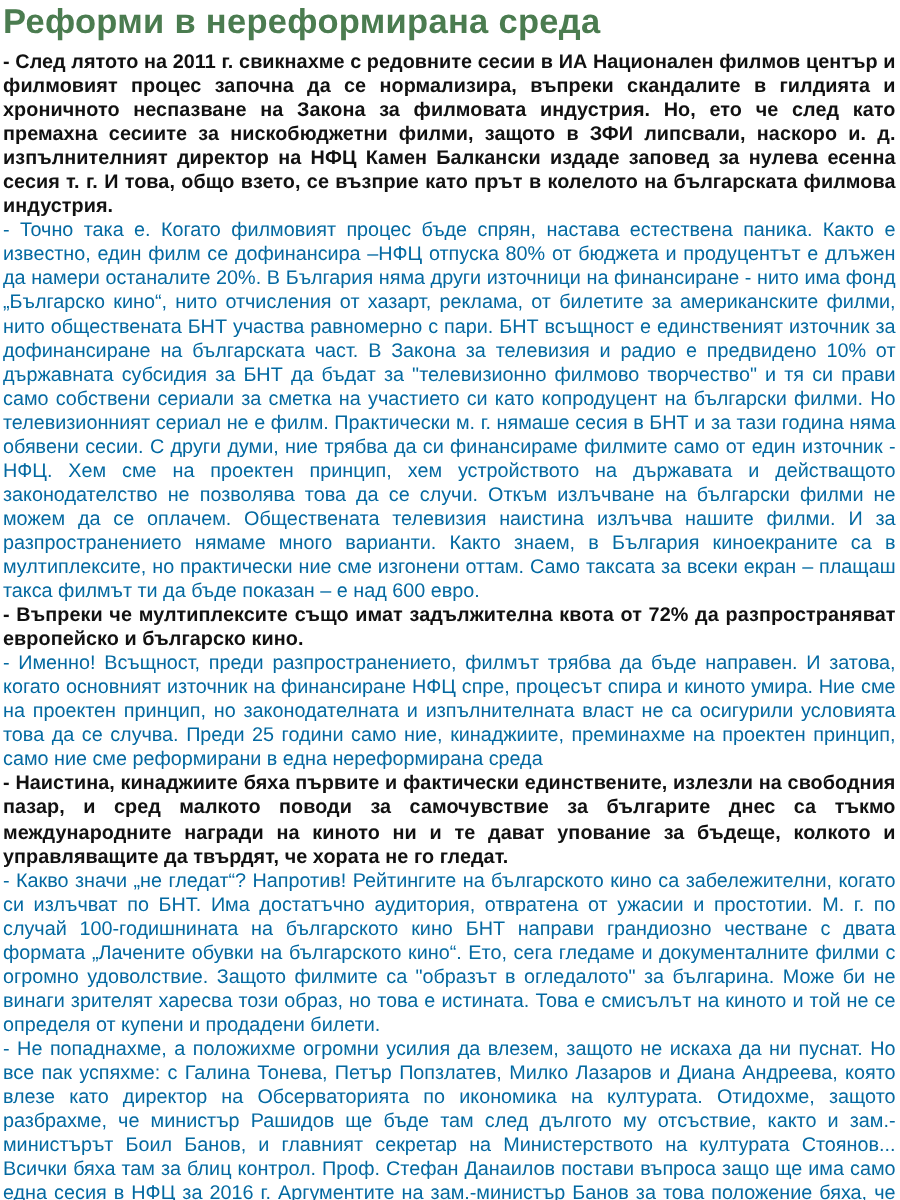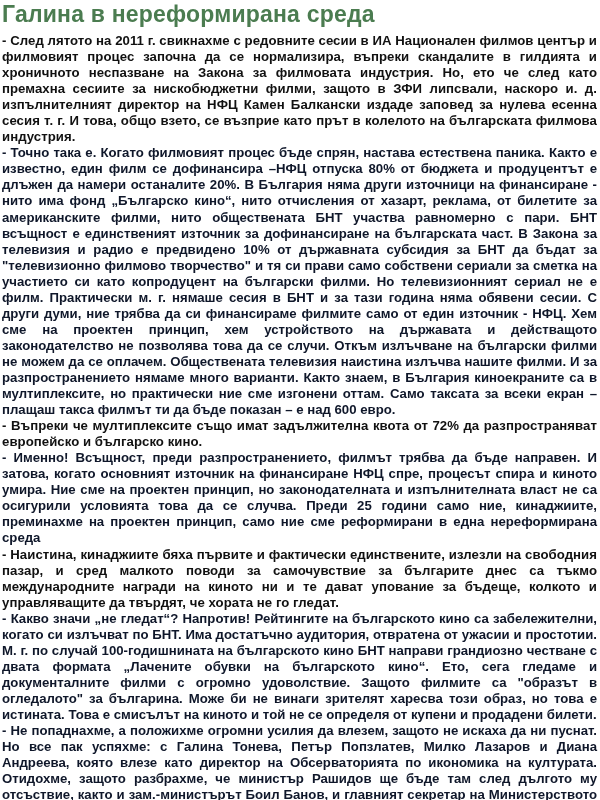--- a/index.html
+++ b/index.html
@@ -11,27 +11,27 @@
     font-weight: bold; font-size: 23px; line-height: 28px;
     color: #4b7c50; letter-spacing: 0.2px; white-space: nowrap;
   }
   .body {
     position: absolute; left: 2px; top: 33px; width: 595px;
     font-family: "Liberation Sans", sans-serif;
     font-size: 13.2px; line-height: 16.05px; color: #1a1a1a;
   }
   .para { margin: 0; text-align: justify; text-align-last: left; }
   .q { font-weight: bold; color: #111; letter-spacing: 0.05px; }
-  .a { font-weight: bold; color: #0f172a; }
+  .a { font-weight: normal; color: #0369a1; }
 </style>
 </head>
 <body>
 
 <div class="page">
-  <div class="title">Галина в нереформирана среда</div>
+  <div class="title">Реформи в нереформирана среда</div>
   <div class="body">
     <p class="para q">- След лятото на 2011 г. свикнахме с редовните сесии в ИА Национален филмов център и филмовият процес започна да се нормализира, въпреки скандалите в гилдията и хроничното неспазване на Закона за филмовата индустрия. Но, ето че след като премахна сесиите за нискобюджетни филми, защото в ЗФИ липсвали, наскоро и. д. изпълнителният директор на НФЦ Камен Балкански издаде заповед за нулева есенна сесия т. г. И това, общо взето, се възприе като прът в колелото на българската филмова индустрия.</p>
     <p class="para a">- Точно така е. Когато филмовият процес бъде спрян, настава естествена паника. Както е известно, един филм се дофинансира –НФЦ отпуска 80% от бюджета и продуцентът е длъжен да намери останалите 20%. В България няма други източници на финансиране - нито има фонд „Българско кино“, нито отчисления от хазарт, реклама, от билетите за американските филми, нито обществената БНТ участва равномерно с пари. БНТ всъщност е единственият източник за дофинансиране на българската част. В Закона за телевизия и радио е предвидено 10% от държавната субсидия за БНТ да бъдат за "телевизионно филмово творчество" и тя си прави само собствени сериали за сметка на участието си като копродуцент на български филми. Но телевизионният сериал не е филм. Практически м. г. нямаше сесия в БНТ и за тази година няма обявени сесии. С други думи, ние трябва да си финансираме филмите само от един източник - НФЦ. Хем сме на проектен принцип, хем устройството на държавата и действащото законодателство не позволява това да се случи. Откъм излъчване на български филми не можем да се оплачем. Обществената телевизия наистина излъчва нашите филми. И за разпространението нямаме много варианти. Както знаем, в България киноекраните са в мултиплексите, но практически ние сме изгонени оттам. Само таксата за всеки екран – плащаш такса филмът ти да бъде показан – е над 600 евро.</p>
     <p class="para q">- Въпреки че мултиплексите също имат задължителна квота от 72% да разпространяват европейско и българско кино.</p>
     <p class="para a">- Именно! Всъщност, преди разпространението, филмът трябва да бъде направен. И затова, когато основният източник на финансиране НФЦ спре, процесът спира и киното умира. Ние сме на проектен принцип, но законодателната и изпълнителната власт не са осигурили условията това да се случва. Преди 25 години само ние, кинаджиите, преминахме на проектен принцип, само ние сме реформирани в една нереформирана среда</p>
     <p class="para q">- Наистина, кинаджиите бяха първите и фактически единствените, излезли на свободния пазар, и сред малкото поводи за самочувствие за българите днес са тъкмо международните награди на киното ни и те дават упование за бъдеще, колкото и управляващите да твърдят, че хората не го гледат.</p>
     <p class="para a">- Какво значи „не гледат“? Напротив! Рейтингите на българското кино са забележителни, когато си излъчват по БНТ. Има достатъчно аудитория, отвратена от ужасии и простотии. М. г. по случай 100-годишнината на българското кино БНТ направи грандиозно честване с двата формата „Лачените обувки на българското кино“. Ето, сега гледаме и документалните филми с огромно удоволствие. Защото филмите са "образът в огледалото" за българина. Може би не винаги зрителят харесва този образ, но това е истината. Това е смисълът на киното и той не се определя от купени и продадени билети.</p>
     <p class="para a">- Не попаднахме, а положихме огромни усилия да влезем, защото не искаха да ни пуснат. Но все пак успяхме: с Галина Тонева, Петър Попзлатев, Милко Лазаров и Диана Андреева, която влезе като директор на Обсерваторията по икономика на културата. Отидохме, защото разбрахме, че министър Рашидов ще бъде там след дългото му отсъствие, както и зам.-министърът Боил Банов, и главният секретар на Министерството на културата Стоянов... Всички бяха там за блиц контрол. Проф. Стефан Данаилов постави въпроса защо ще има само една сесия в НФЦ за 2016 г. Аргументите на зам.-министър Банов за това положение бяха, че НФЦ има сключени договори (пуснати филми за производство), които практически изхарчват парите за тази година. Но тук има нещо много важно – бройката филми, които се пускат през тази година, зависи от отпуснатите пари, но те не отиват за тези филми, а за</p>
   </div>
 </div>

